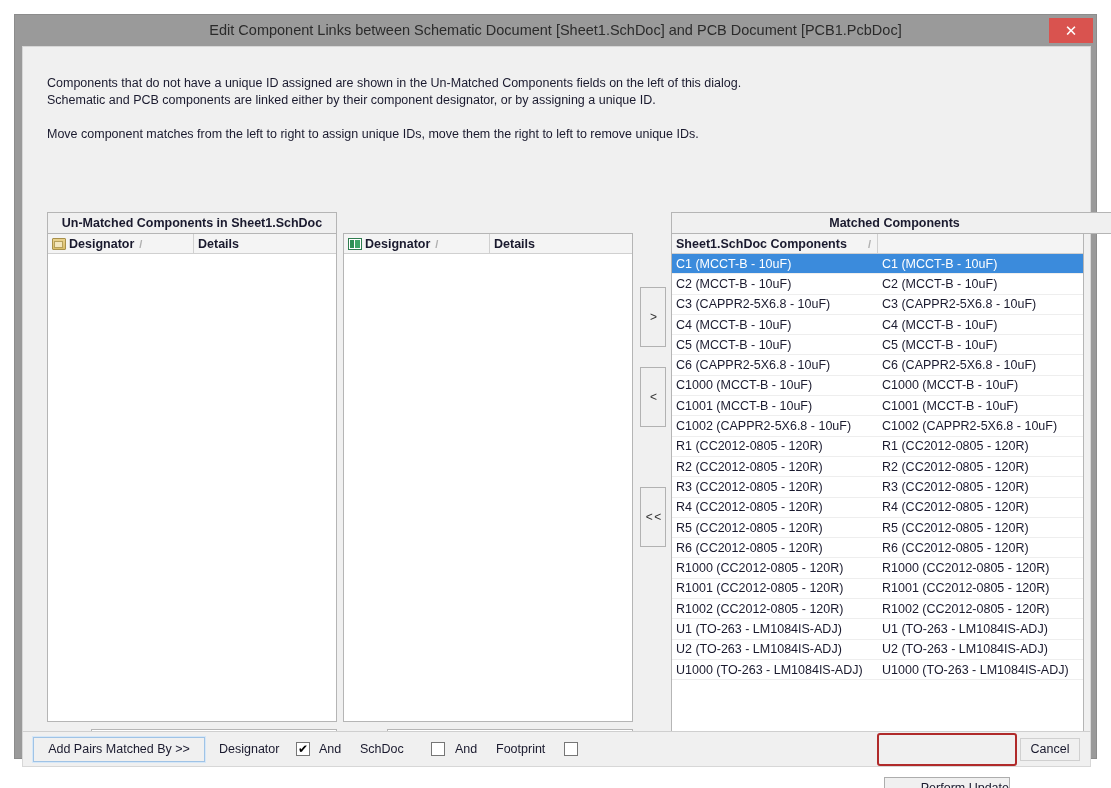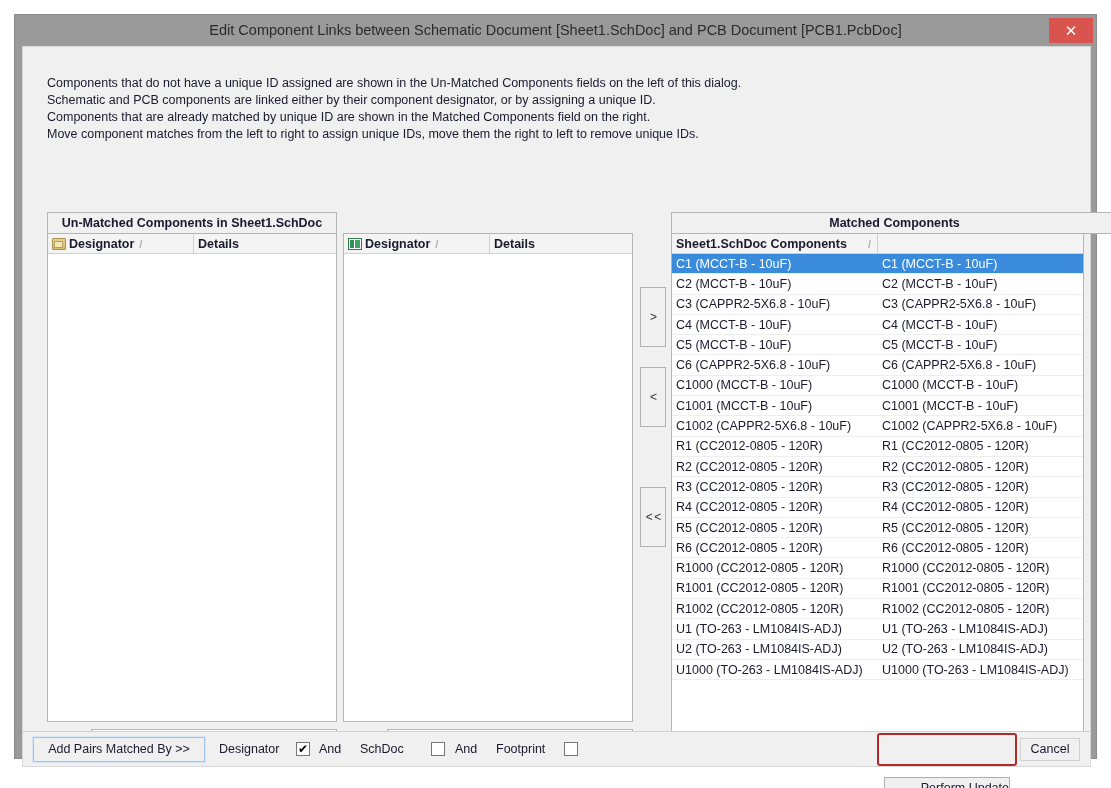--- a/index.html
+++ b/index.html
@@ -73,20 +73,21 @@
   #intro {
     position: absolute;
     left: 24px;
     top: 28px;
     width: 1010px;
     font-size: 12.5px;
     color: #1a1a2e;
     line-height: 17px;
   }
   #intro .para2 {
+    margin-top: 17px;
   }
 
   
   .panel-title {
     position: absolute;
     height: 22px;
     background: #f0f0f0;
     border: 1px solid #b5b5b5;
     box-sizing: border-box;
     font-size: 12.5px;
@@ -347,21 +348,20 @@
   <div id="titlebar">
     <div id="titlebar-text">Edit Component Links between Schematic Document [Sheet1.SchDoc] and PCB Document [PCB1.PcbDoc]</div>
     <div id="close-button">✕</div>
   </div>
 
   <div id="client">
 
     <div id="intro">
       <div>Components that do not have a unique ID assigned are shown in the Un-Matched Components fields on the left of this dialog.</div>
       <div>Schematic and PCB components are linked either by their component designator, or by assigning a unique ID.</div>
-      <div>Components that are already matched by unique ID are shown in the Matched Components field on the right.</div>
       <div class="para2">Move component matches from the left to right to assign unique IDs, move them the right to left to remove unique IDs.</div>
     </div>
 
     <div class="panel-title" id="panel-sch-title">Un-Matched Components in Sheet1.SchDoc</div>
     <div class="listbox" id="list-sch">
       <div class="col-header">
         <div class="ch-cell ch-sep" style="width:146px">
           <span class="doc-icon sch-icon"></span>
           <span>Designator</span>
           <span class="sort-mark">/</span>

